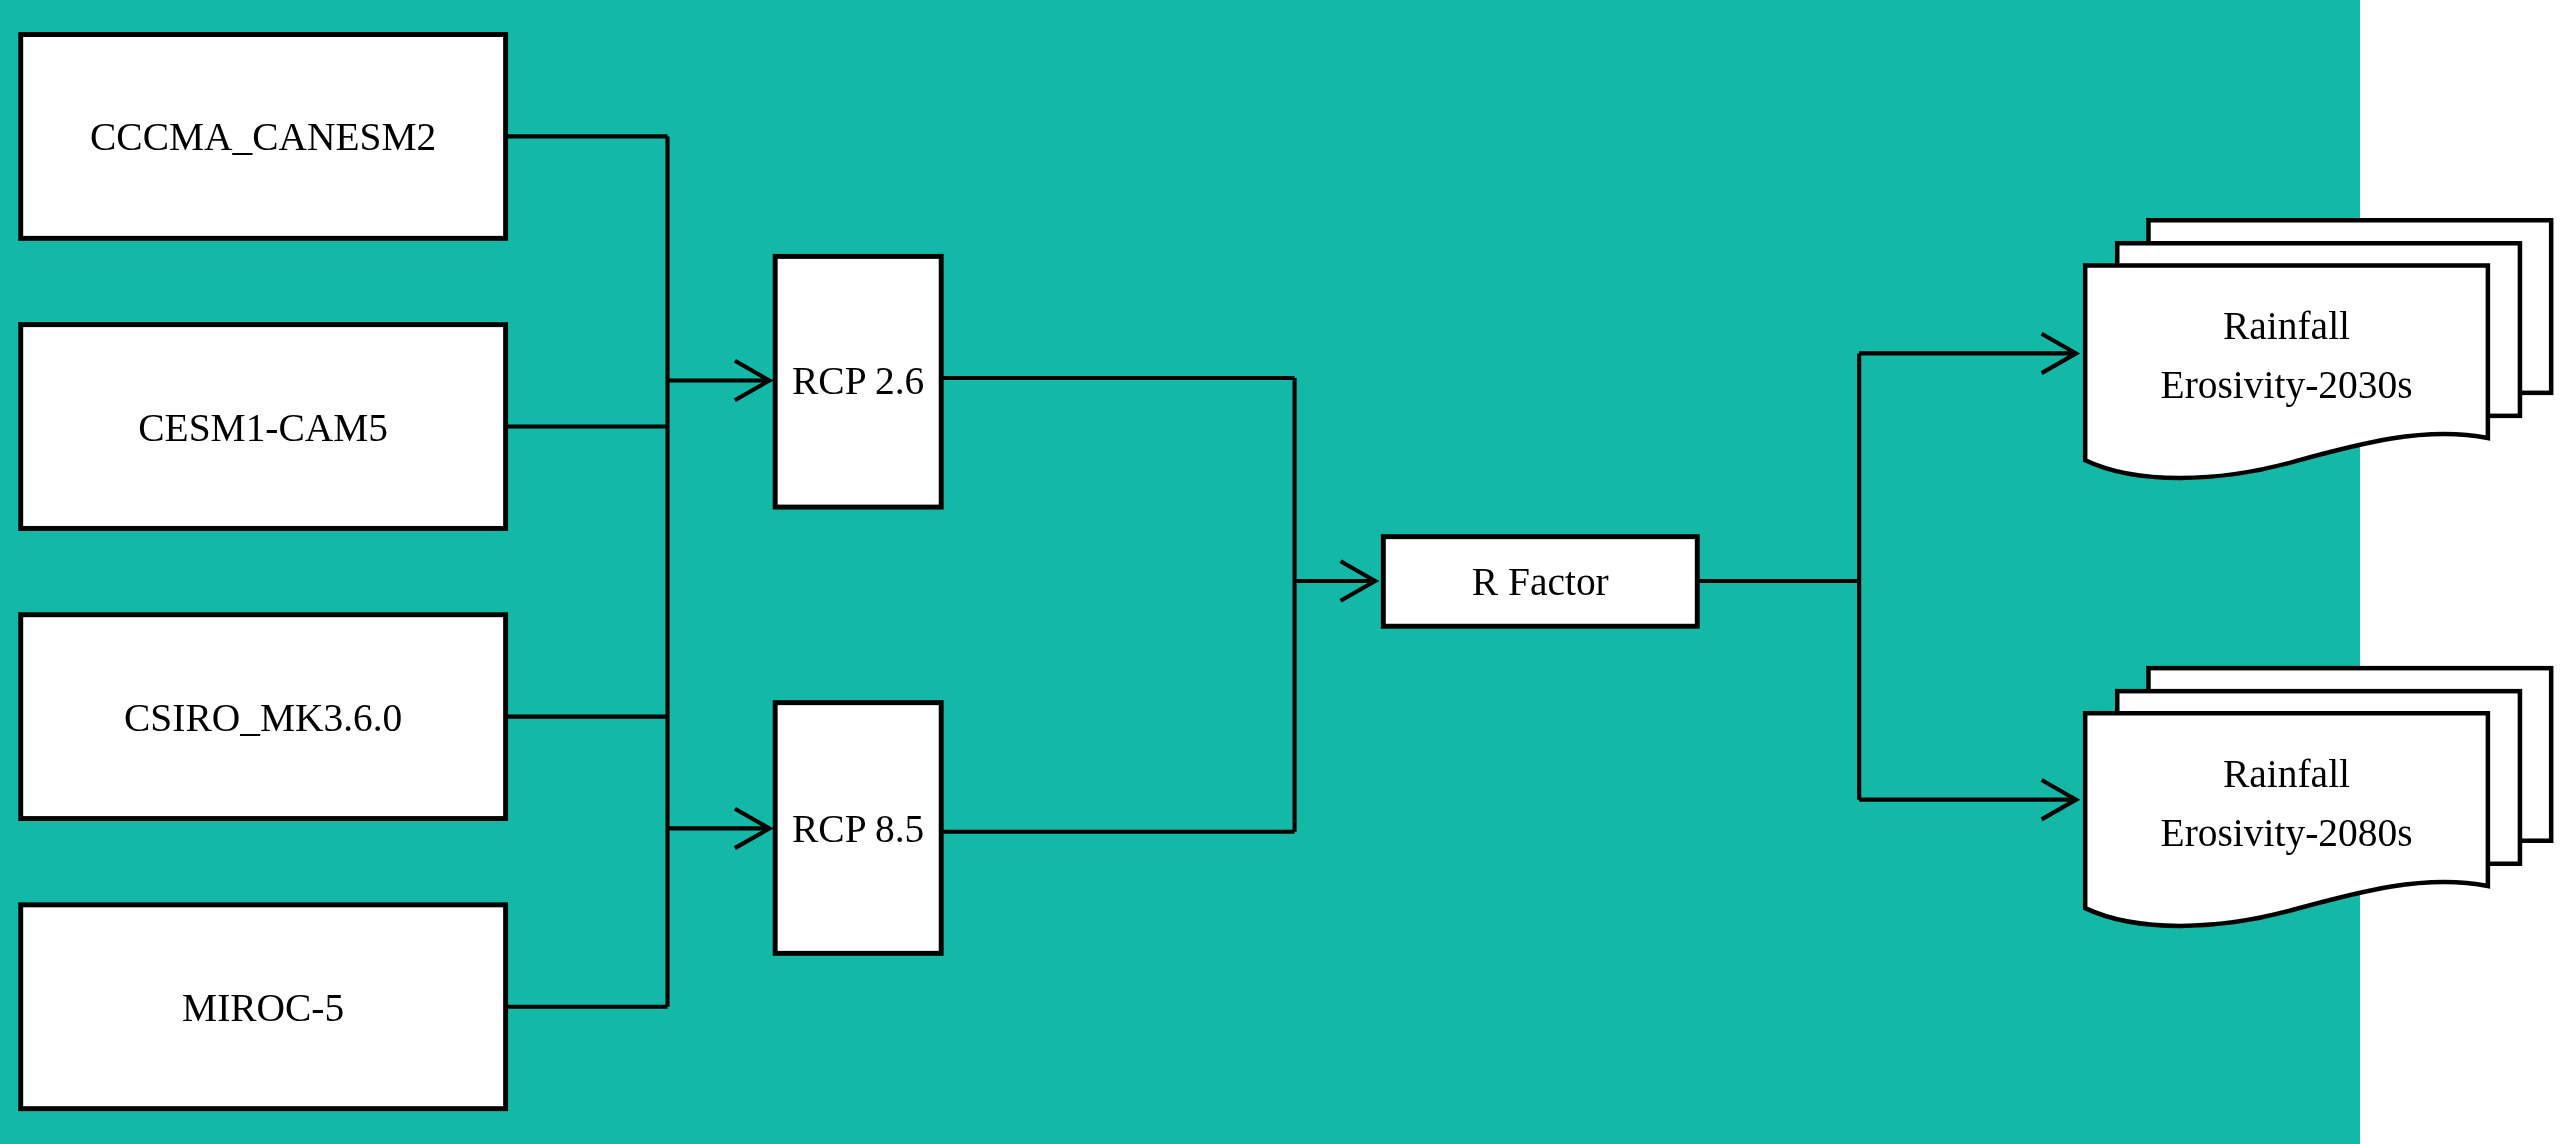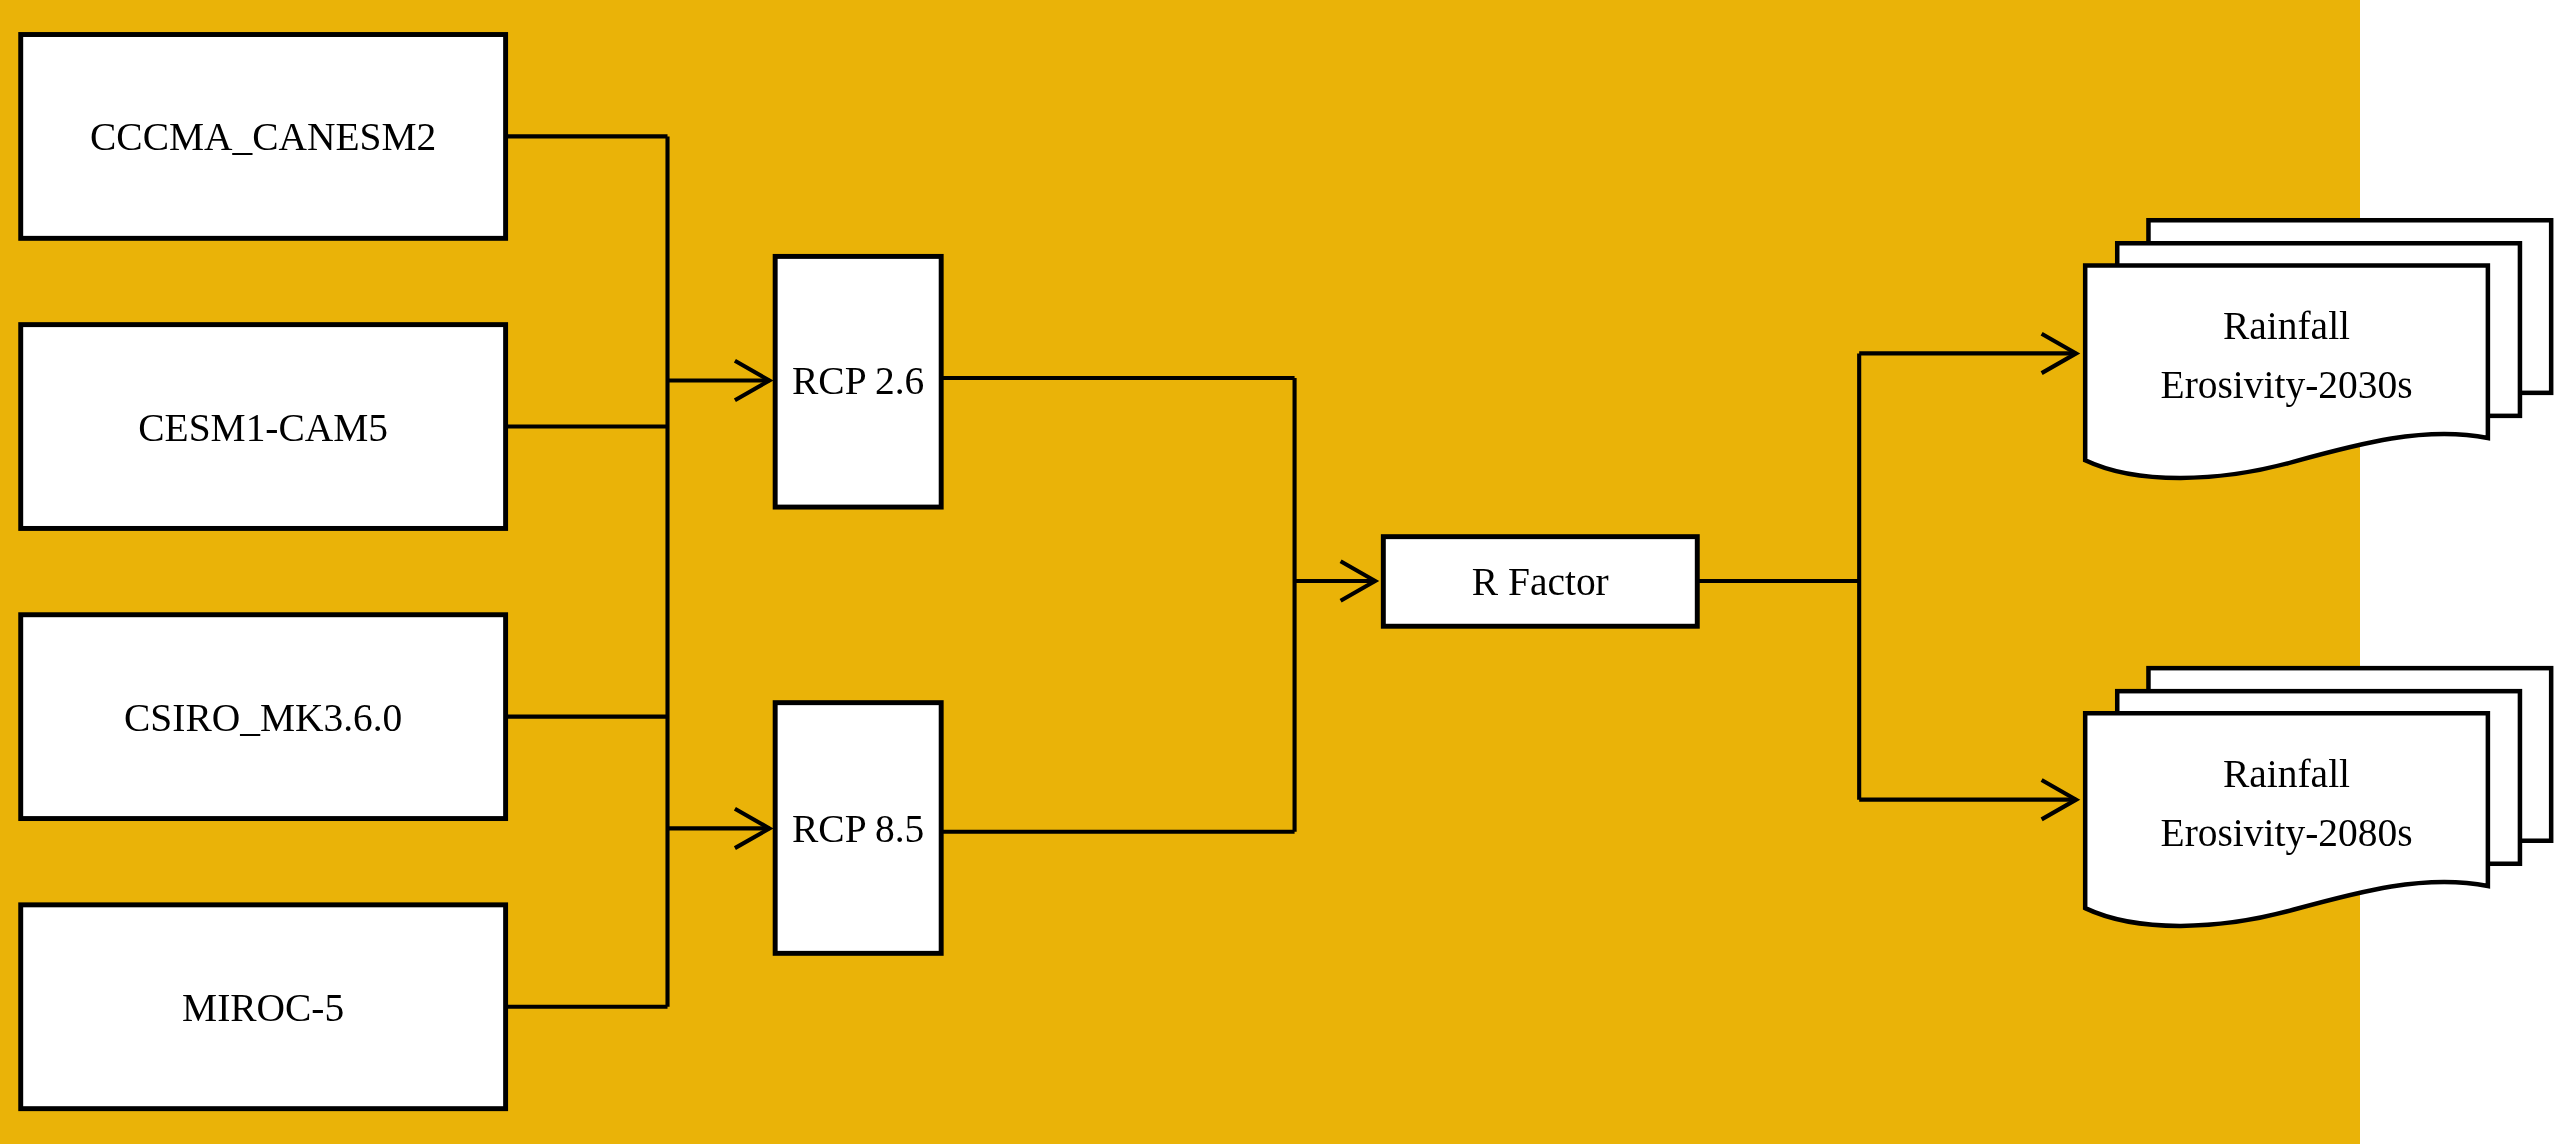--- a/index.html
+++ b/index.html
@@ -3,21 +3,21 @@
 <meta charset="utf-8">
 <style>
   html, body {
     margin: 0;
     padding: 0;
     background: #ffffff;
   }
   .stage {
     width: 2360px;
     height: 1144px;
-    background: #eab308;
+    background: #14b8a6;
     position: relative;
   }
   svg {
     display: block;
   }
   .box {
     fill: #ffffff;
     stroke: #000000;
     stroke-width: 6;
   }

